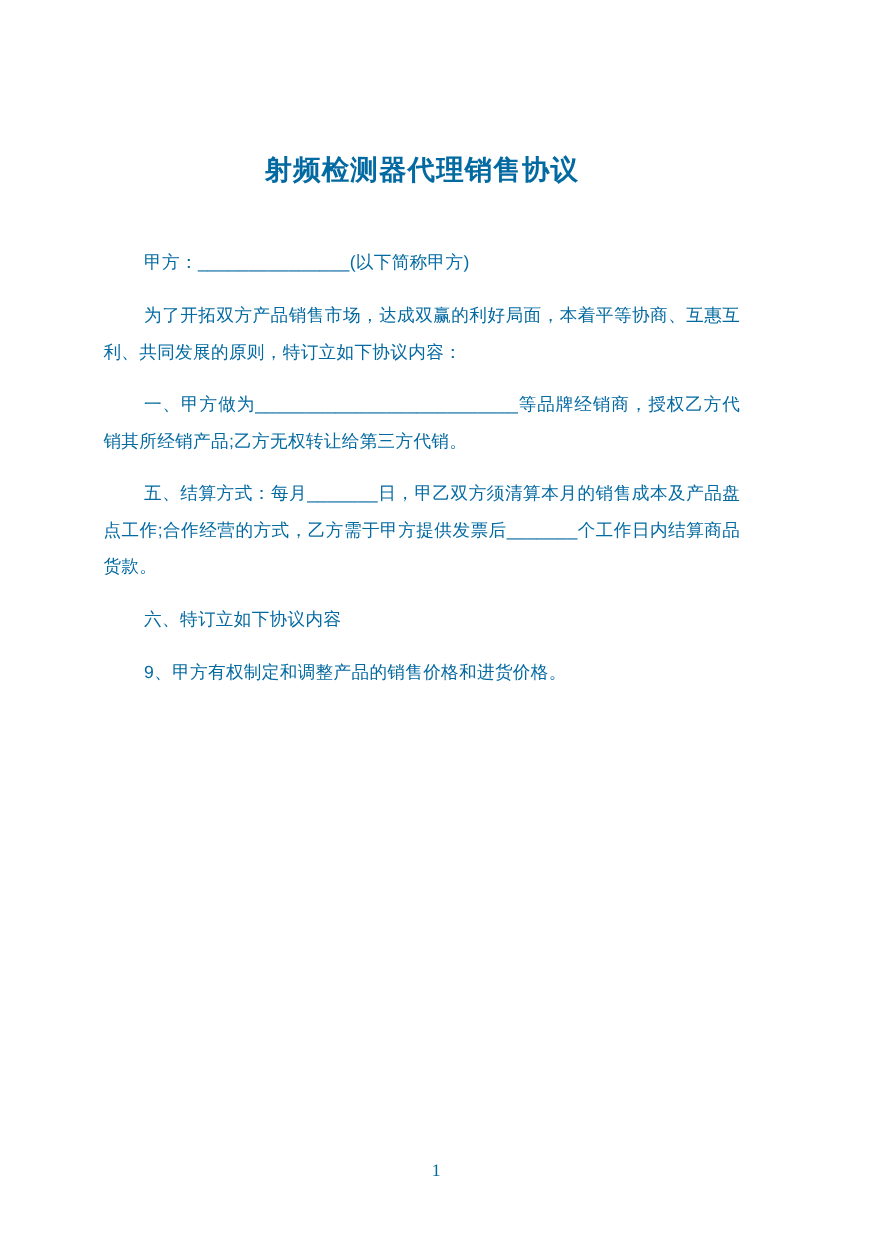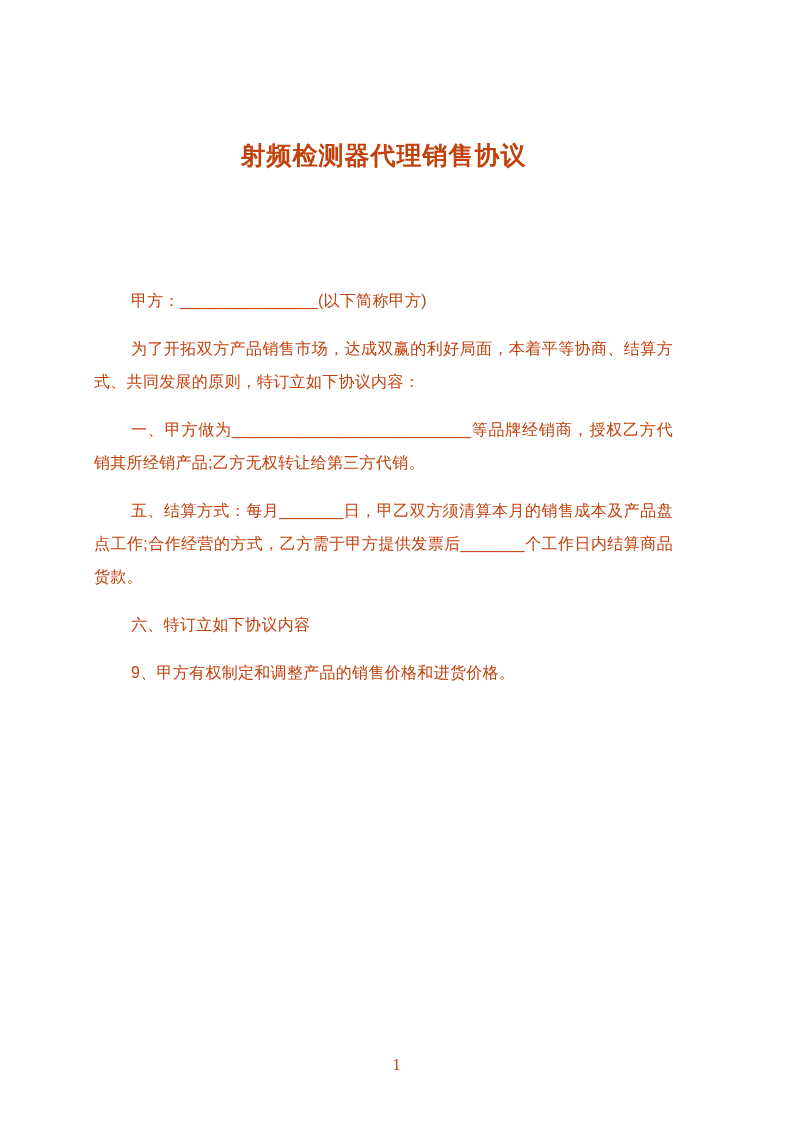--- a/index.html
+++ b/index.html
@@ -5,21 +5,21 @@
   html, body {
     margin: 0;
     padding: 0;
     background: #ffffff;
   }
   .page {
     position: relative;
     width: 793px;
     height: 1122px;
     background: #ffffff;
-    color: #c2410c;
+    color: #0369a1;
     font-family: "Liberation Sans", "DejaVu Sans", sans-serif;
     box-sizing: border-box;
     padding: 0 120px 0 94px;
     overflow: hidden;
   }
   .doc-title {
     margin: 0;
     padding-top: 138px;
     text-align: center;
     font-size: 25px;
@@ -30,21 +30,21 @@
   .para {
     font-size: 16px;
     line-height: 33px;
     margin: 0 0 15px 0;
     text-indent: 37px;
     text-align: justify;
     letter-spacing: 0.3px;
     word-break: break-all;
   }
   .para.first-after-title {
-    margin-top: 111px;
+    margin-top: 50px;
   }
   .page-number {
     position: absolute;
     left: 0;
     right: 0;
     bottom: 48px;
     text-align: center;
     font-size: 16px;
     font-family: "Liberation Serif", "DejaVu Serif", serif;
   }
@@ -52,21 +52,21 @@
 </head>
 <body>
 
 <div class="page">
 
   <h1 class="doc-title">射频检测器代理销售协议</h1>
 
   <p class="para first-after-title">甲方：_______________(以下简称甲方)</p>
 
 
-  <p class="para">为了开拓双方产品销售市场，达成双赢的利好局面，本着平等协商、结算方式、共同发展的原则，特订立如下协议内容：</p>
+  <p class="para">为了开拓双方产品销售市场，达成双赢的利好局面，本着平等协商、互惠互利、共同发展的原则，特订立如下协议内容：</p>
 
   <p class="para">一、甲方做为__________________________等品牌经销商，授权乙方代销其所经销产品;乙方无权转让给第三方代销。</p>
 
 
 
 
   <p class="para">五、结算方式：每月_______日，甲乙双方须清算本月的销售成本及产品盘点工作;合作经营的方式，乙方需于甲方提供发票后_______个工作日内结算商品货款。</p>
 
   <p class="para">六、特订立如下协议内容</p>
 

